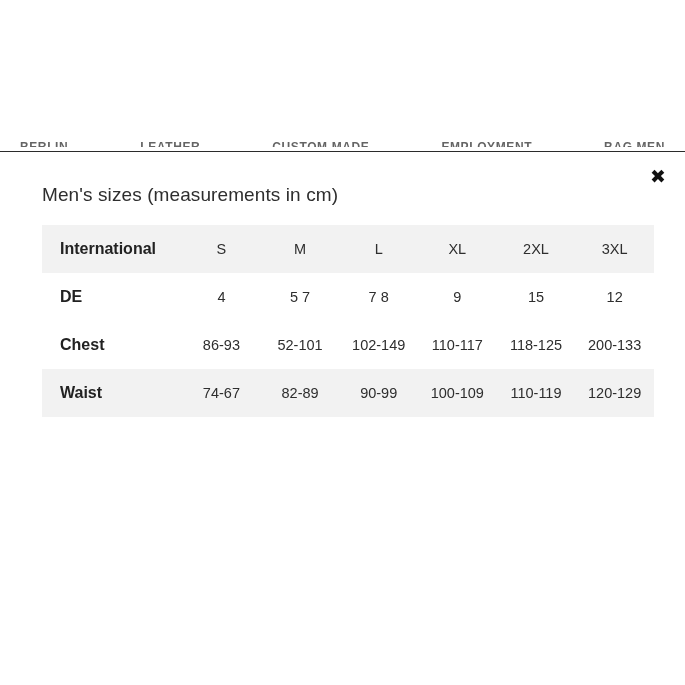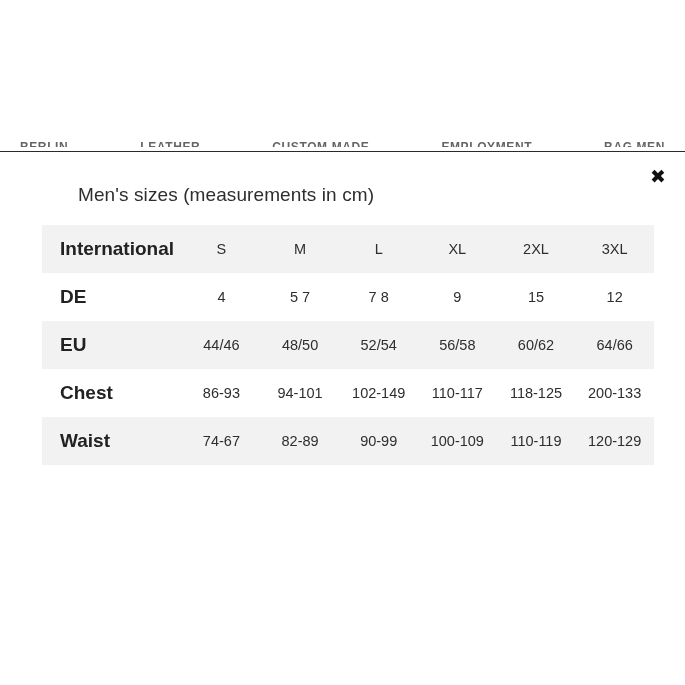--- a/index.html
+++ b/index.html
@@ -87,21 +87,20 @@
   }
 
   .modal-title {
     position: absolute;
     left: 34px;
     top: 31px;
     font-size: 19px;
     color: #2e2e2e;
     font-weight: normal;
     letter-spacing: 0.1px;
-    margin-left: 36px;
   }
 
   .size-table {
     position: absolute;
     left: 34px;
     top: 72px;
     width: 612px;
     border-collapse: collapse;
     table-layout: fixed;
   }
@@ -110,21 +109,21 @@
     padding: 0;
     text-align: center;
     font-size: 14.5px;
     color: #2e2e2e;
     vertical-align: middle;
   }
   .size-table td.rowhead {
     text-align: left;
     padding-left: 18px;
     font-weight: bold;
-    font-size: 19px;
+    font-size: 16px;
     color: #222222;
   }
   .size-table tr.shaded td {
     background: #f2f2f2;
   }
   .size-table col.c-head { width: 140px; }
   .size-table col.c-val  { width: 78.6px; }
 
   .size-table tr.head-row td {
     font-weight: normal;
@@ -173,33 +172,24 @@
       </tr>
       <tr>
         <td class="rowhead">DE</td>
         <td>4</td>
         <td>5    7</td>
         <td>7    8</td>
         <td>9</td>
         <td>15</td>
         <td>12</td>
       </tr>
-      <tr class="shaded">
-        <td class="rowhead">EU</td>
-        <td>44/46</td>
-        <td>48/50</td>
-        <td>52/54</td>
-        <td>56/58</td>
-        <td>60/62</td>
-        <td>64/66</td>
-      </tr>
       <tr>
         <td class="rowhead">Chest</td>
         <td>86-93</td>
-        <td>94-101</td>
+        <td>52-101</td>
         <td>102-149</td>
         <td>110-117</td>
         <td>118-125</td>
         <td>200-133</td>
       </tr>
       <tr class="shaded">
         <td class="rowhead">Waist</td>
         <td>74-67</td>
         <td>82-89</td>
         <td>90-99</td>

